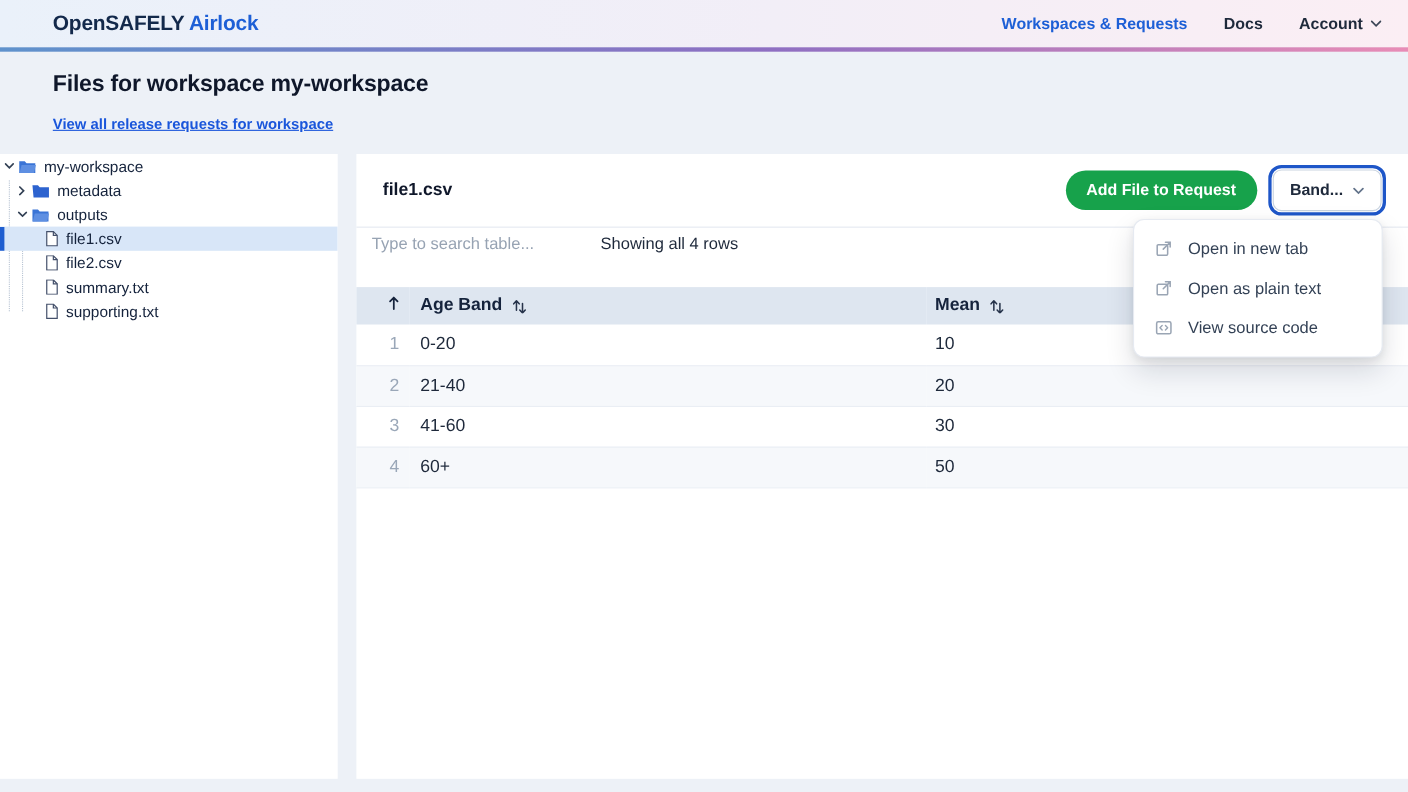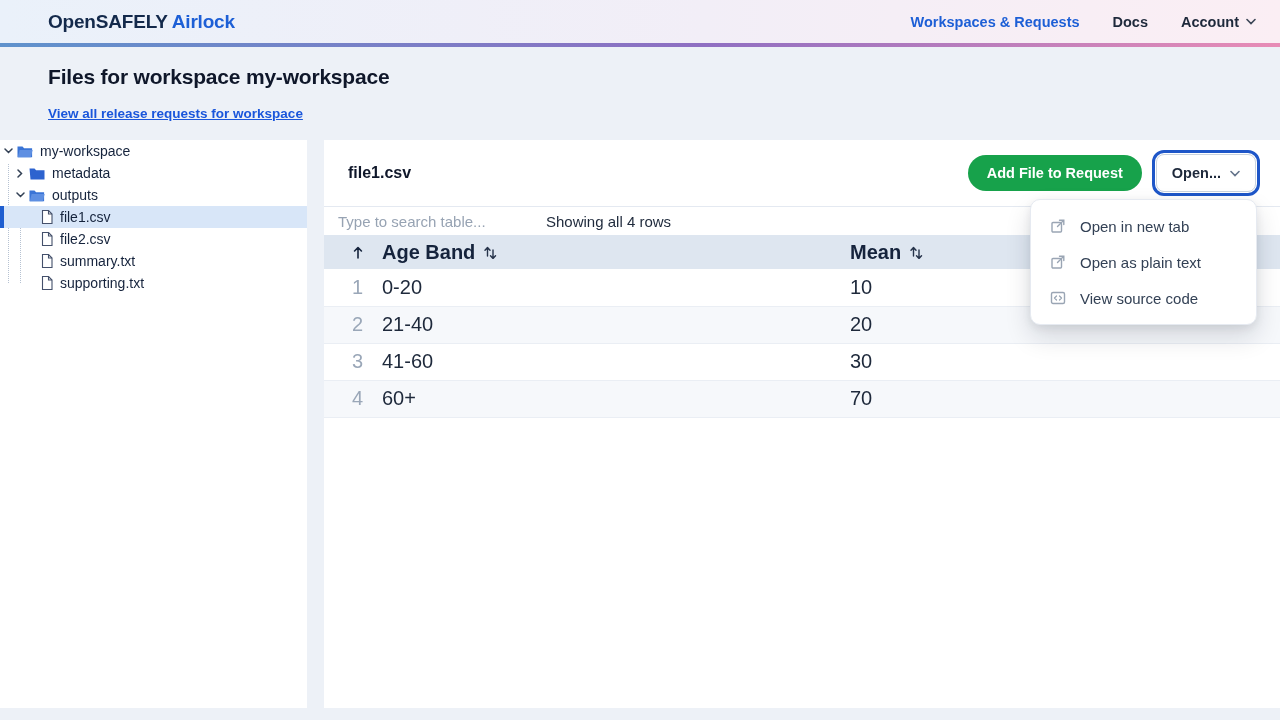--- a/index.html
+++ b/index.html
@@ -62,21 +62,21 @@
   }
 
   .toolbar { height:28px; display:flex; align-items:center; padding:0 14px; }
   .search-input {
     width:208px; border:none; outline:none; font-family:inherit;
     font-size:15px; color:#1e293b; background:transparent; padding:0;
   }
   .search-input::placeholder { color:#97a3b3; opacity:1; }
   .rows-status { font-size:15px; color:#1e293b; }
 
-  table.data { width:100%; border-collapse:collapse; font-size:20px; }
+  table.data { width:100%; border-collapse:collapse; font-size:16px;margin-top:26px; }
   .data col.c-num { width:48px; }
   .data col.c-band { width:470px; }
   .data thead th {
     background:#dee6f0; height:34px; text-align:left; font-weight:bold; color:#15233c;
   }
   .data th.h-num { text-align:right; padding-right:9px; }
   .data th .hwrap { display:inline-flex; align-items:center; gap:9px; }
   .data th.h-band { padding-left:10px; }
   .data th.h-mean { padding-left:8px; }
   .data tbody td { height:37px; border-top:1px solid #eaeef4; }
@@ -212,21 +212,21 @@
     </span>
     <span>supporting.txt</span>
   </div>
 </aside>
 
 <main class="main">
   <div class="main-header">
     <div class="file-title">file1.csv</div>
     <button class="btn-green">Add File to Request</button>
     <button class="btn-more">
-      <span>Open...</span>
+      <span>Band...</span>
       <svg width="10" height="7" viewBox="0 0 10 7">
           <path d="M1 1.5 L5 5.5 L9 1.5" fill="none" stroke="#64748b" stroke-width="1.6" stroke-linecap="round"></path>
         </svg>
     </button>
   </div>
 
   <div class="toolbar">
     <input class="search-input" type="text" placeholder="Type to search table..." style="">
     <span class="rows-status">Showing all 4 rows</span>
   </div>
@@ -276,21 +276,21 @@
         <td class="td-mean">20</td>
       </tr>
       <tr>
         <td class="td-num">3</td>
         <td class="td-band">41-60</td>
         <td class="td-mean">30</td>
       </tr>
       <tr>
         <td class="td-num">4</td>
         <td class="td-band">60+</td>
-        <td class="td-mean">70</td>
+        <td class="td-mean">50</td>
       </tr>
     </tbody>
   </table>
 </main>
 
 <div class="menu">
   <div class="menu-item">
     <svg width="16" height="16" viewBox="0 0 16 16">
         <rect x="2" y="4.5" width="9.5" height="9.5" rx="1" fill="none" stroke="#9aa5b4" stroke-width="1.4"></rect>
         <path d="M7.5 8.5 L13.5 2.5 M9.5 2.2 h4.3 v4.3" fill="none" stroke="#9aa5b4" stroke-width="1.4" stroke-linecap="round"></path>

